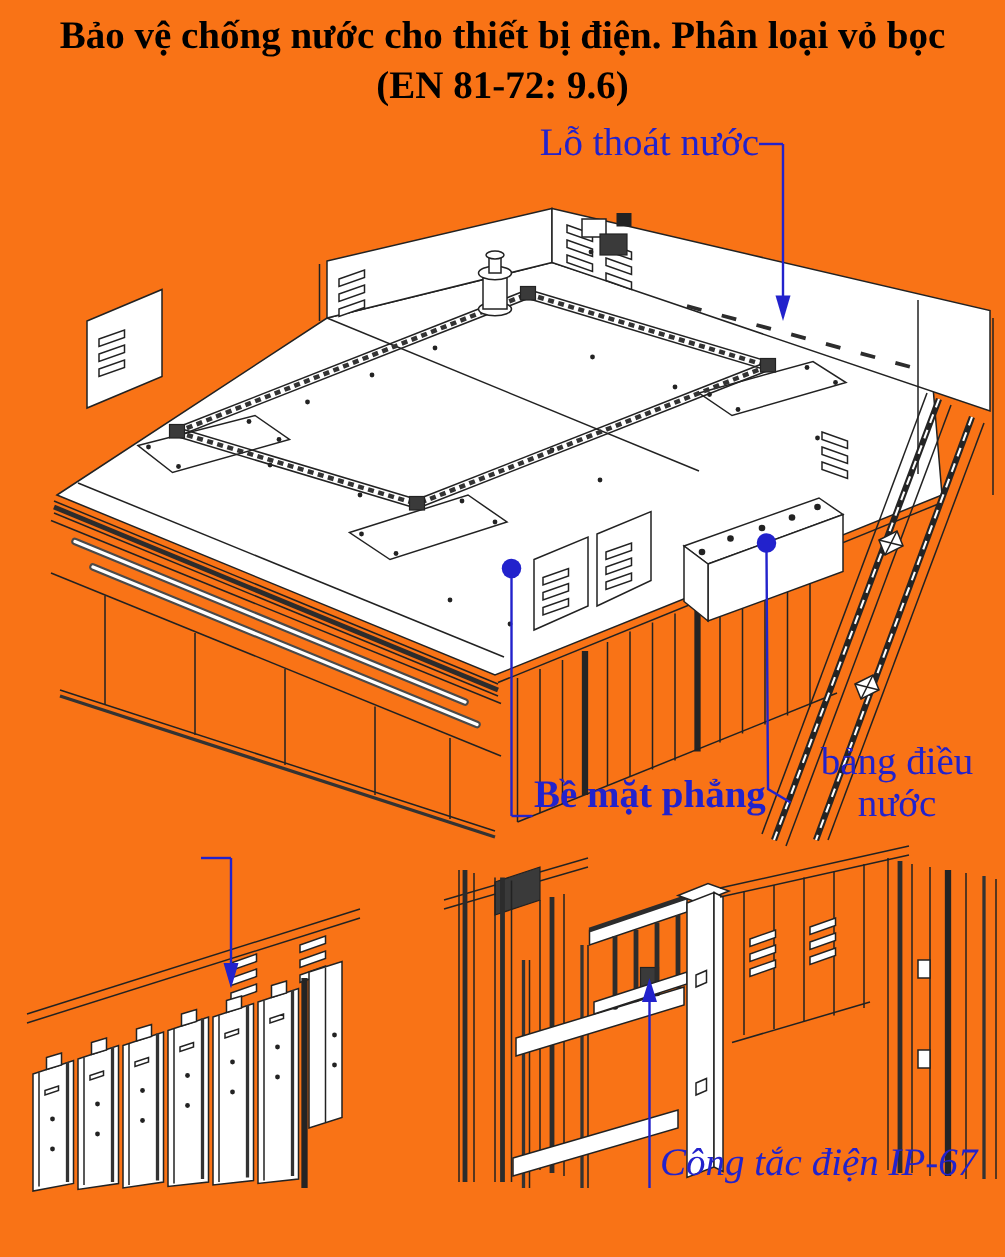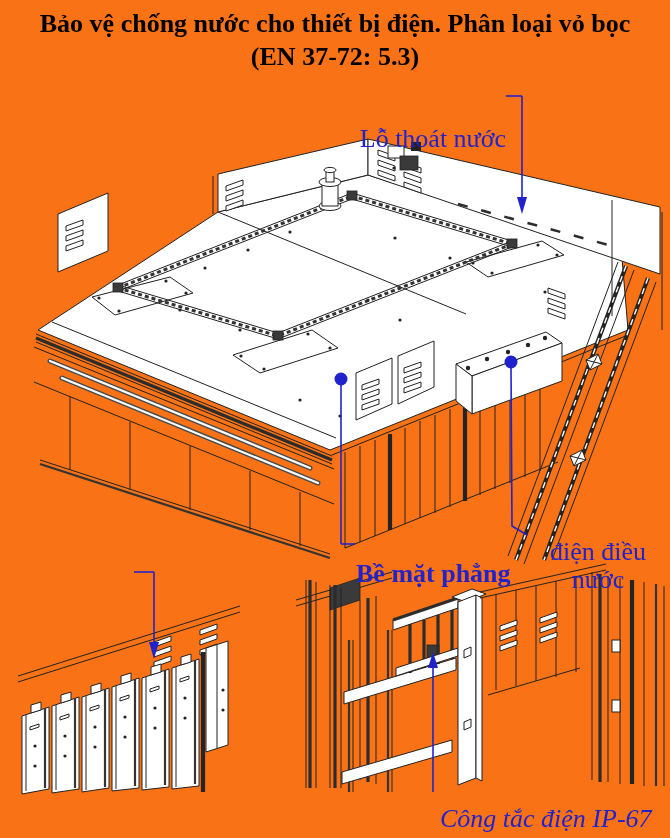--- a/index.html
+++ b/index.html
@@ -1,21 +1,21 @@
 <!DOCTYPE html>
 <html><head>
 <meta charset="utf-8">
 <style>
   html,body{margin:0;padding:0;background:#fff;}
   #page{position:relative;width:670px;height:838px;background:#f97316;overflow:hidden;
         font-family:"Liberation Serif",serif;padding-left:47px;}
   #title{position:absolute;top:8px;left:0;width:670px;text-align:center;color:#000;
          font-weight:bold;font-size:26px;line-height:1.25;}
   #title span{display:block;}
-  .lbl{position:absolute;color:#2222cc;font-size:26px;line-height:1.07;white-space:nowrap;margin-top:44px;}
+  .lbl{position:absolute;color:#2222cc;font-size:26px;line-height:1.07;white-space:nowrap;}
   .lbl span{display:block;}
   #lbl-drain-top{left:250px;top:81px;width:256px;text-align:right;}
   #lbl-flat{left:356px;top:516px;font-weight:bold;}
   #lbl-box{left:528px;top:494px;width:140px;text-align:center;}
   #lbl-drain-bottom{left:28px;top:561px;width:112px;text-align:center;}
   #lbl-switch{left:440px;top:761px;font-style:italic;}
   svg{position:absolute;top:0;left:0;}
   svg .p{fill:#fff;stroke:#222;stroke-width:1;}
   svg .l{stroke:#222;stroke-width:1;fill:none;}
   svg .l2{stroke:#333;stroke-width:2.2;fill:none;}
@@ -31,21 +31,21 @@
   svg .bl{stroke:#2222cc;stroke-width:1.6;fill:none;}
   svg .blf{fill:#2222cc;stroke:none;}
 </style>
 </head>
 <body>
 
 <div id="page">
 
   <div id="title">
     <span>Bảo vệ chống nước cho thiết bị điện. Phân loại vỏ bọc</span>
-    <span>(EN 37-72: 5.3)</span>
+    <span>(EN 81-72: 9.6)</span>
   </div>
 
   <svg width="670" height="838" viewBox="0 0 670 838">
     <defs>
       <path id="s1L" class="p" d="M0,0 l17,-6 v5 l-17,6 z"></path>
       <g id="s3L">
           <use href="#s1L"></use>
           <use href="#s1L" y="10"></use>
           <use href="#s1L" y="20"></use>
         </g>
@@ -395,20 +395,20 @@
         <line class="bl" x1="433" y1="668" x2="433" y2="792"></line>
       </g>
     </g>
   </svg>
 
   <div id="lbl-drain-top" class="lbl">Lỗ thoát nước</div>
 
   <div id="lbl-flat" class="lbl">Bề mặt phẳng</div>
 
   <div id="lbl-box" class="lbl">
-    <span>điện điều</span>
+    <span>bảng điều</span>
     <span>nước</span>
   </div>
 
 
   <div id="lbl-switch" class="lbl">Công tắc điện IP-67</div>
 
 </div>
 
 </body></html>

